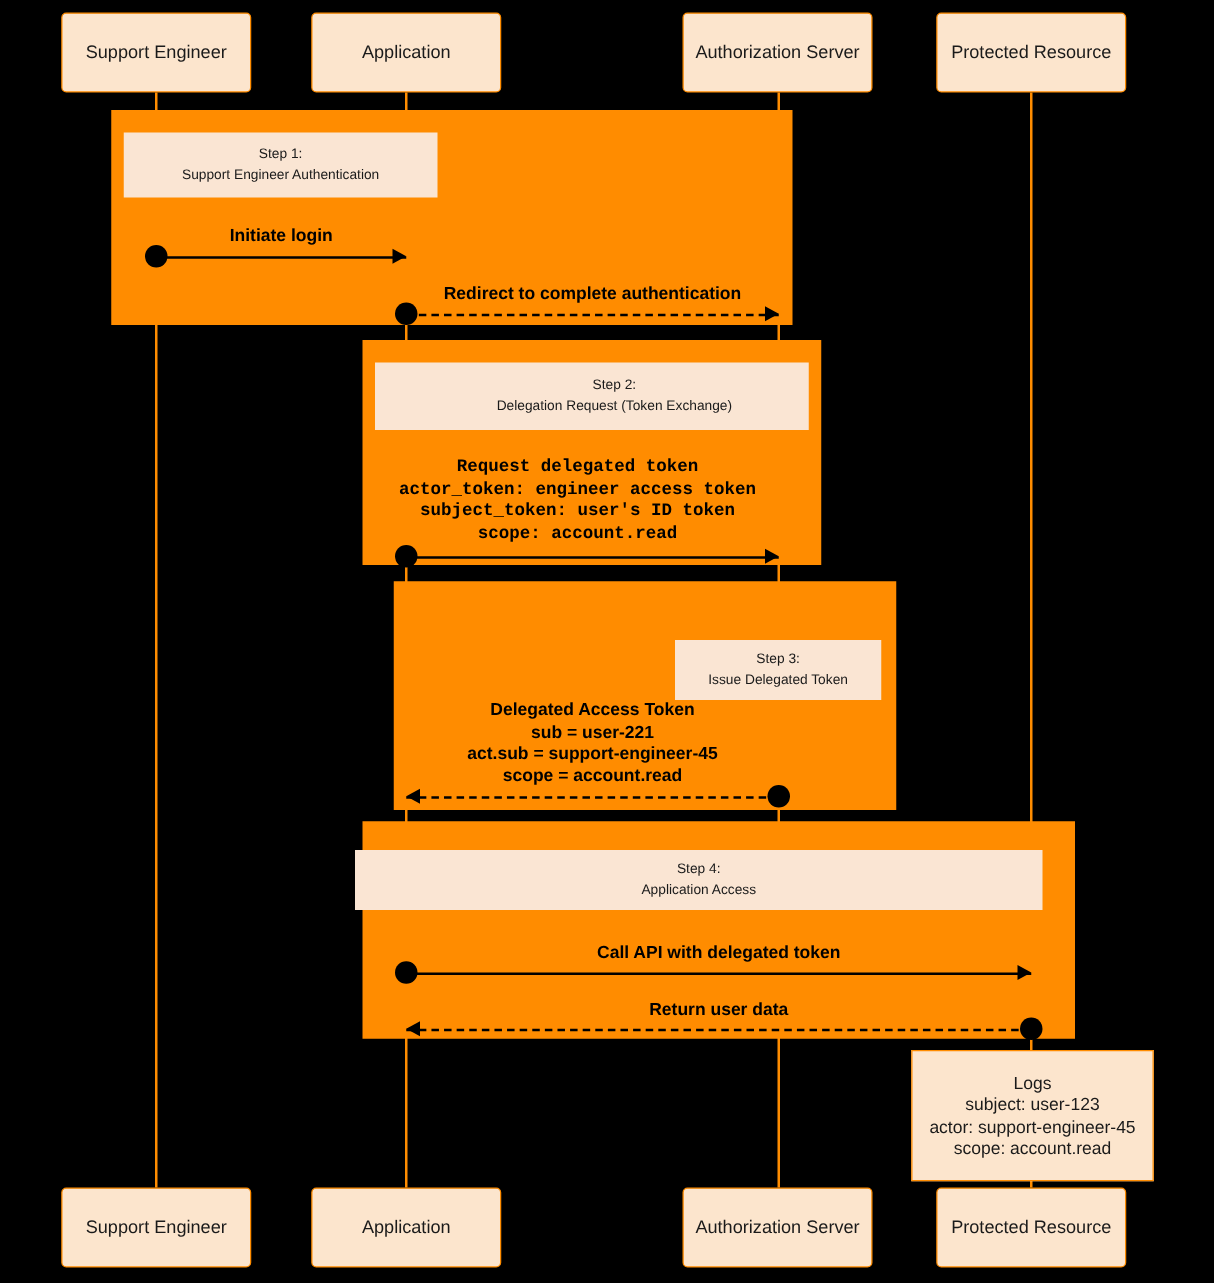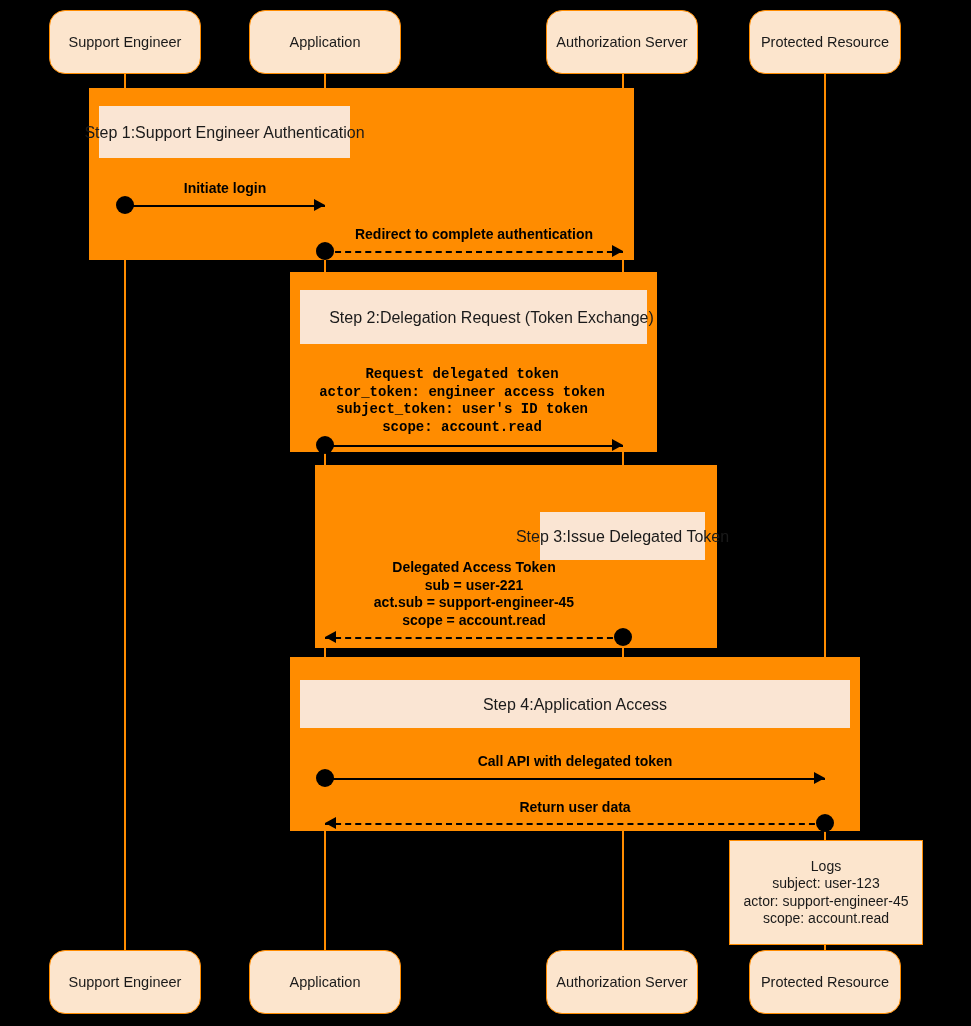--- a/index.html
+++ b/index.html
@@ -27,21 +27,21 @@
     position: absolute;
     width: 2px;
     background: #ff8c00;
   }
 
   
   .participant {
     position: absolute;
     background: #fce5cd;
     border: 1.5px solid #ff8c00;
-    border-radius: 16px;
+    border-radius: 4px;
     box-sizing: border-box;
     display: flex;
     align-items: center;
     justify-content: center;
     color: #1a1a1a;
     font-size: 14.5px;
     font-family: "Liberation Sans", sans-serif;
     text-align: center;
     letter-spacing: 0px;
   }
@@ -52,25 +52,25 @@
     background: #ff8c00;
     box-sizing: border-box;
   }
 
   
   .step-label {
     position: absolute;
     background: #fae5d3;
     box-sizing: border-box;
     display: flex;
-    flex-direction: row;
+    flex-direction: column;
     align-items: center;
     justify-content: center;
     color: #1a1a1a;
-    font-size: 16px;
+    font-size: 11px;
     line-height: 17px;
     text-align: center;
     font-family: "Liberation Sans", sans-serif;
   }
   .step-label .l1, .step-label .l2 { display: block; white-space: nowrap; }
 
   
   .note {
     position: absolute;
     background: #fce5cd;
@@ -155,21 +155,21 @@
       <span class="l2">Support Engineer Authentication</span>
     </div>
     <div class="step-label" style="left: 300px; top: 290px; width: 347px; height: 54px; padding-left: 36px;">
       <span class="l1">Step 2:</span>
       <span class="l2">Delegation Request (Token Exchange)</span>
     </div>
     <div class="step-label" style="left: 540px; top: 488px; width: 165px; height: 48px; margin-top: 24px;">
       <span class="l1">Step 3:</span>
       <span class="l2">Issue Delegated Token</span>
     </div>
-    <div class="step-label" style="left: 300px; top: 680px; width: 550px; height: 48px; text-align: right;">
+    <div class="step-label" style="left: 284px; top: 680px; width: 550px; height: 48px; text-align: right;">
       <span class="l1">Step 4:</span>
       <span class="l2">Application Access</span>
     </div>
     <div class="msg" style="left: 125px; top: 205px; width: 200px;">
       <div class="line" style="width: 200px;"></div>
       <div class="dot" style="left: -9px;"></div>
       <div class="head right" style="left: 189px;"></div>
     </div>
     <div class="msg-text" style="left: -25px; top: 180px; width: 500px;">
       <span>Initiate login</span>

